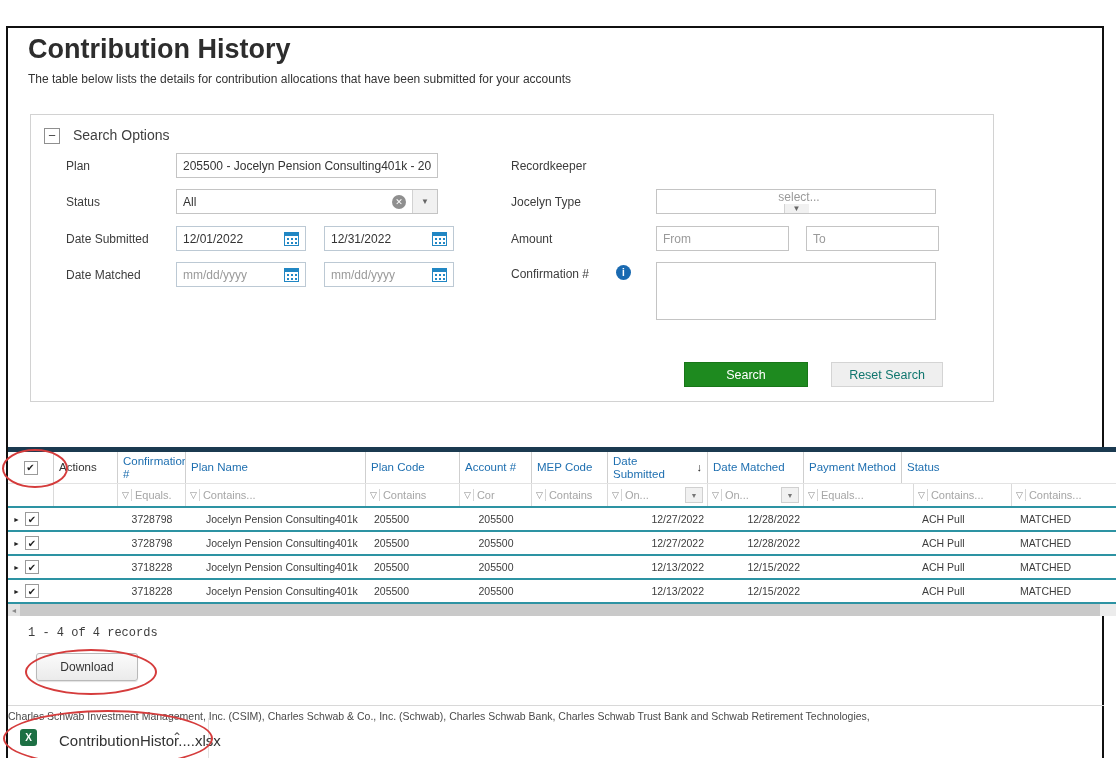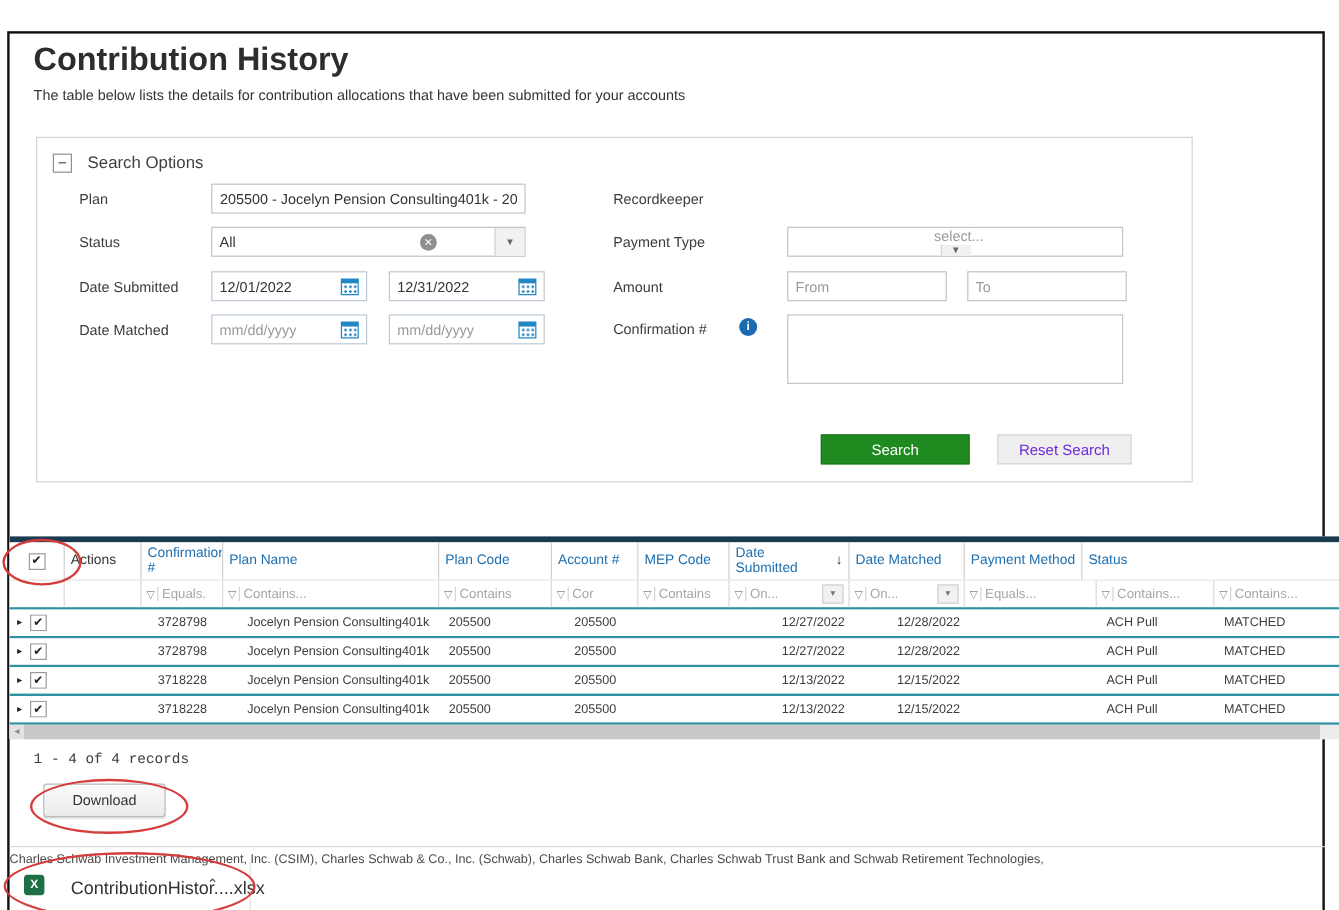--- a/index.html
+++ b/index.html
@@ -37,21 +37,21 @@
   .datewrap input::placeholder{color:#9a9a9a;}
   .cal{width:15px;height:14px;margin-right:6px;border:1px solid #2187c4;border-top:4px solid #2187c4;
        box-sizing:border-box;background-image:radial-gradient(#2187c4 1px, transparent 1.2px);
        background-size:4px 4px;background-position:1px 1px;cursor:pointer;}
   .info-icon{position:absolute;width:15px;height:15px;border-radius:50%;background:#1a6ab1;color:#fff;
              font-size:10px;font-weight:bold;text-align:center;line-height:15px;cursor:pointer;}
   .conf-textarea{position:absolute;border:1px solid #c4c4c4;resize:none;box-sizing:border-box;
                  font-family:inherit;font-size:12px;}
   .btn{position:absolute;height:25px;font-size:12.5px;font-family:inherit;cursor:pointer;box-sizing:border-box;}
   .btn-search{background:#1e8a1f;color:#fff;border:1px solid #187618;}
-  .btn-reset{background:#efefef;color:#6d28d9;border:1px solid #d4d4d4;}
+  .btn-reset{background:#efefef;color:#0f766e;border:1px solid #d4d4d4;}
 
   
   .grid{position:absolute;left:8px;top:427px;width:1108px;z-index:2;background:#fff;}
   .topbar{height:5px;background:#1b3a50;}
   .hrow{display:flex;height:31px;background:#fff;border-bottom:1px solid #e3e3e3;}
   .hcell{display:flex;align-items:center;padding:2px 5px;font-size:11.5px;color:#1e6fb0;
          border-right:1px solid #cfcfcf;box-sizing:border-box;line-height:1.1;overflow:hidden;}
   .hcell.dark{color:#333;}
   .hcell .sort{margin-left:auto;color:#222;font-size:11px;}
   .frow{display:flex;height:22px;background:#fff;border-bottom:2px solid #2d93a3;}
@@ -114,21 +114,21 @@
   <section class="panel">
     <div class="collapse-box">
       <span>−</span>
     </div>
     <div class="panel-title">Search Options</div>
 
     <span class="flabel" style="left:35px;top:44px;">Plan</span>
     <input class="txt" style="left: 145px; top: 38px; width: 262px;" value="205500 - Jocelyn Pension Consulting401k - 205500">
 
     <span class="flabel" style="left:35px;top:80px;">Status</span>
-    <div class="combo" style="left:145px;top:74px;width:262px;gap:42px;">
+    <div class="combo" style="left:145px;top:74px;width:262px;">
       <span class="combo-text">All</span>
       <span class="clear-icon">✕</span>
       <span class="dd-seg">
           <span>▼</span>
         </span>
     </div>
 
     <span class="flabel" style="left:35px;top:117px;">Date Submitted</span>
     <div class="datewrap" style="left:145px;top:111px;">
       <input value="12/01/2022" style="">
@@ -144,21 +144,21 @@
       <input placeholder="mm/dd/yyyy" style="">
       <span class="cal"></span>
     </div>
     <div class="datewrap" style="left:293px;top:147px;">
       <input placeholder="mm/dd/yyyy" style="">
       <span class="cal"></span>
     </div>
 
     <span class="flabel" style="left:480px;top:44px;">Recordkeeper</span>
 
-    <span class="flabel" style="left:480px;top:80px;">Payment Type</span>
+    <span class="flabel" style="left:480px;top:80px;">Jocelyn Type</span>
     <div class="combo" style="left:625px;top:74px;width:280px;flex-direction:column;">
       <span class="combo-text placeholder">select...</span>
       <span class="dd-seg">
           <span>▼</span>
         </span>
     </div>
 
     <span class="flabel" style="left:480px;top:117px;">Amount</span>
     <input class="txt" style="left: 625px; top: 111px; width: 133px;" placeholder="From">
     <input class="txt" style="left: 775px; top: 111px; width: 133px;" placeholder="To">

